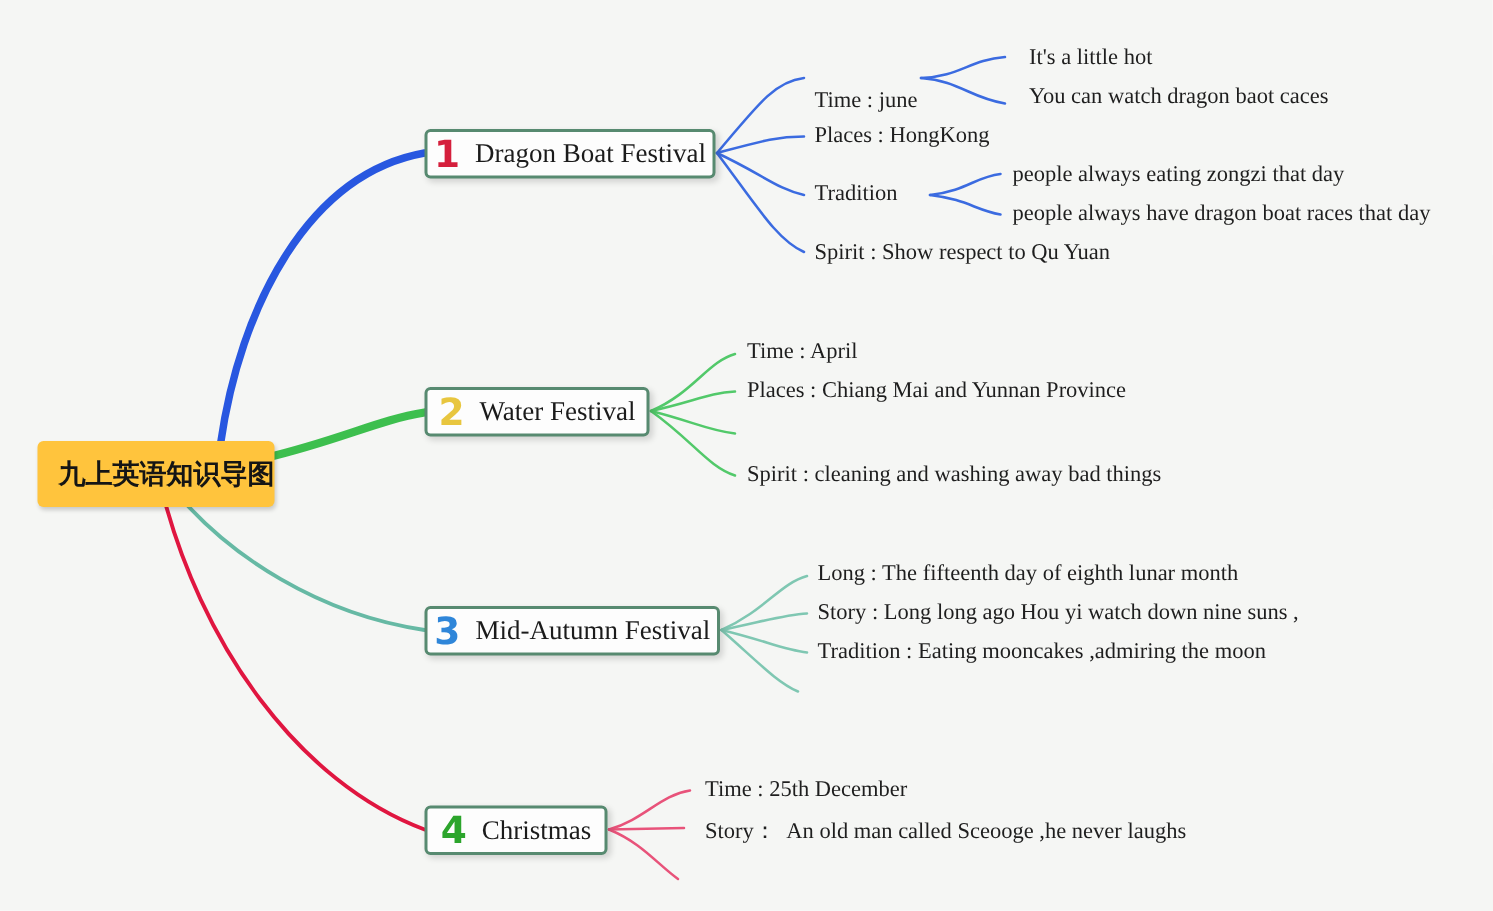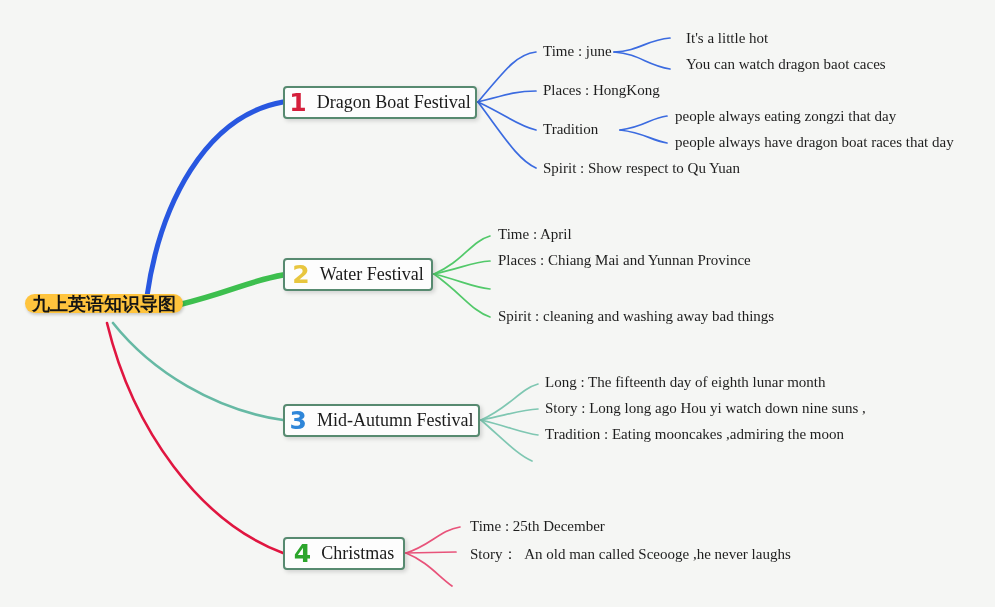--- a/index.html
+++ b/index.html
@@ -15,24 +15,24 @@
   .main-blue {stroke:var(--branch-blue); stroke-width:5;}
   .main-green{stroke:var(--branch-green);stroke-width:5.5;}
   .main-teal {stroke:var(--branch-teal); stroke-width:2.6;}
   .main-red  {stroke:var(--branch-red);  stroke-width:2.6;}
   .conn-blue {stroke:var(--conn-blue); stroke-width:1.7;}
   .conn-green{stroke:var(--conn-green);stroke-width:1.7;}
   .conn-teal {stroke:var(--conn-teal); stroke-width:1.7;}
   .conn-red  {stroke:var(--conn-red);  stroke-width:1.7;}
 
   .center-node{
-    position:absolute;left:25px;top:294px;width:158px;height:19px;
+    position:absolute;left:25px;top:294px;width:158px;height:44px;
     background:var(--center-bg,#ffc43d);
-    border-radius:16px;
-    display:flex;align-items:center;justify-content:center;
+    border-radius:4px;
+    display:flex;align-items:center;justify-content:flex-end;
     font-family:"Liberation Sans","DejaVu Sans",sans-serif;
     font-weight:bold;font-size:18px;color:#151515;
     box-shadow:1px 2px 3px rgba(0,0,0,.18);
     cursor:pointer;
   }
   .branch-node{
     position:absolute;height:33px;box-sizing:border-box;
     background:#fdfdfd;
     border:2px solid var(--node-border,#578a70);
     border-radius:4px;
@@ -110,21 +110,21 @@
   </div>
   <div class="branch-node n3">
     <span class="num num3">3</span>
     <span class="lbl">Mid-Autumn Festival</span>
   </div>
   <div class="branch-node n4">
     <span class="num num4">4</span>
     <span class="lbl">Christmas</span>
   </div>
 
-  <div class="leaf" style="left:543px;top:52px">Time : june</div>
+  <div class="leaf" style="left:543px;top:68px">Time : june</div>
   <div class="leaf" style="left:686px;top:39px">It's a little hot</div>
   <div class="leaf" style="left:686px;top:65px">You can watch dragon baot caces</div>
   <div class="leaf" style="left:543px;top:91px">Places : HongKong</div>
   <div class="leaf" style="left:543px;top:130px">Tradition</div>
   <div class="leaf" style="left:675px;top:117px">people always eating zongzi that day</div>
   <div class="leaf" style="left:675px;top:143px">people always have dragon boat races that day</div>
   <div class="leaf" style="left:543px;top:169px">Spirit : Show respect to Qu Yuan</div>
 
   <div class="leaf" style="left:498px;top:235px">Time : April</div>
   <div class="leaf" style="left:498px;top:261px">Places : Chiang Mai and Yunnan Province</div>

